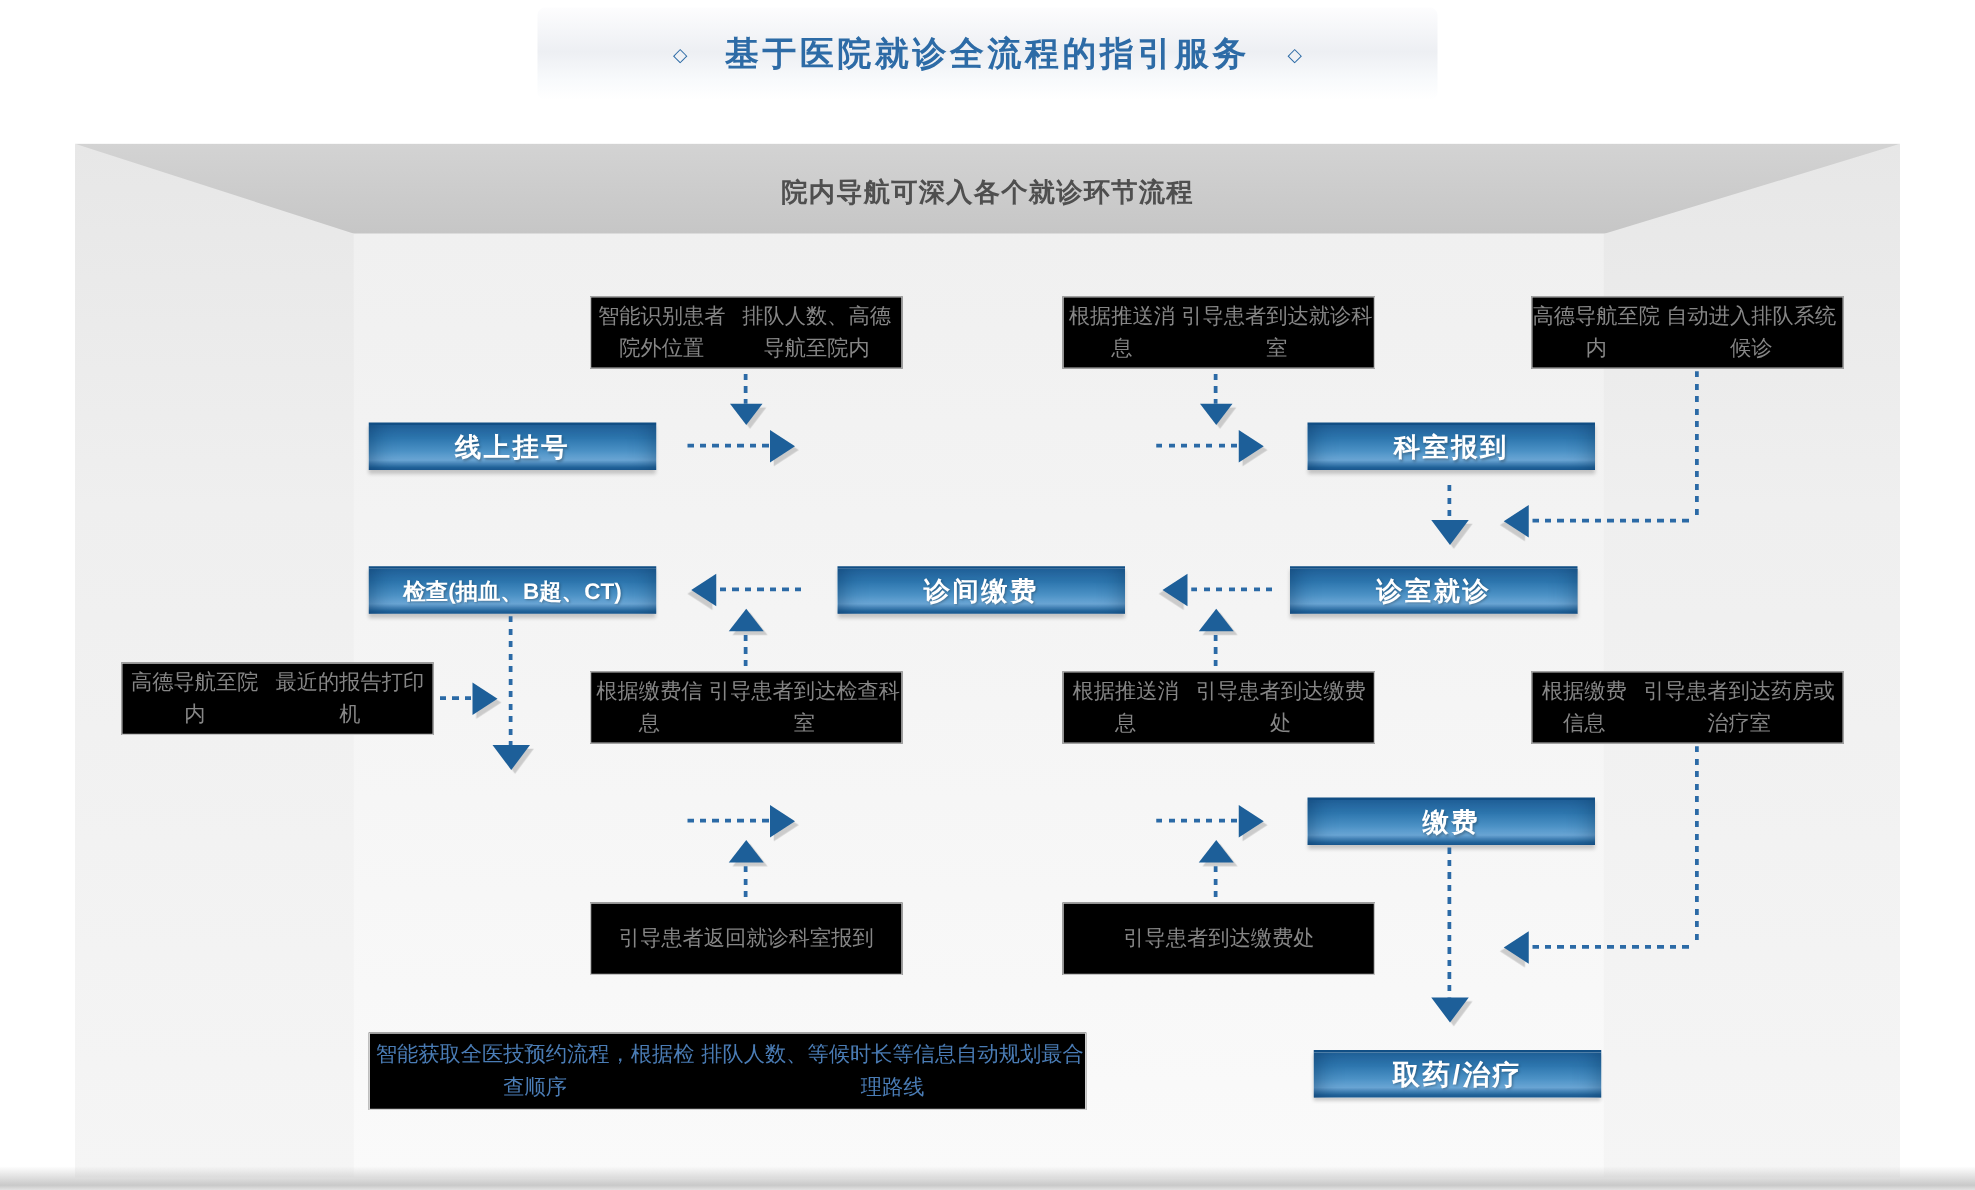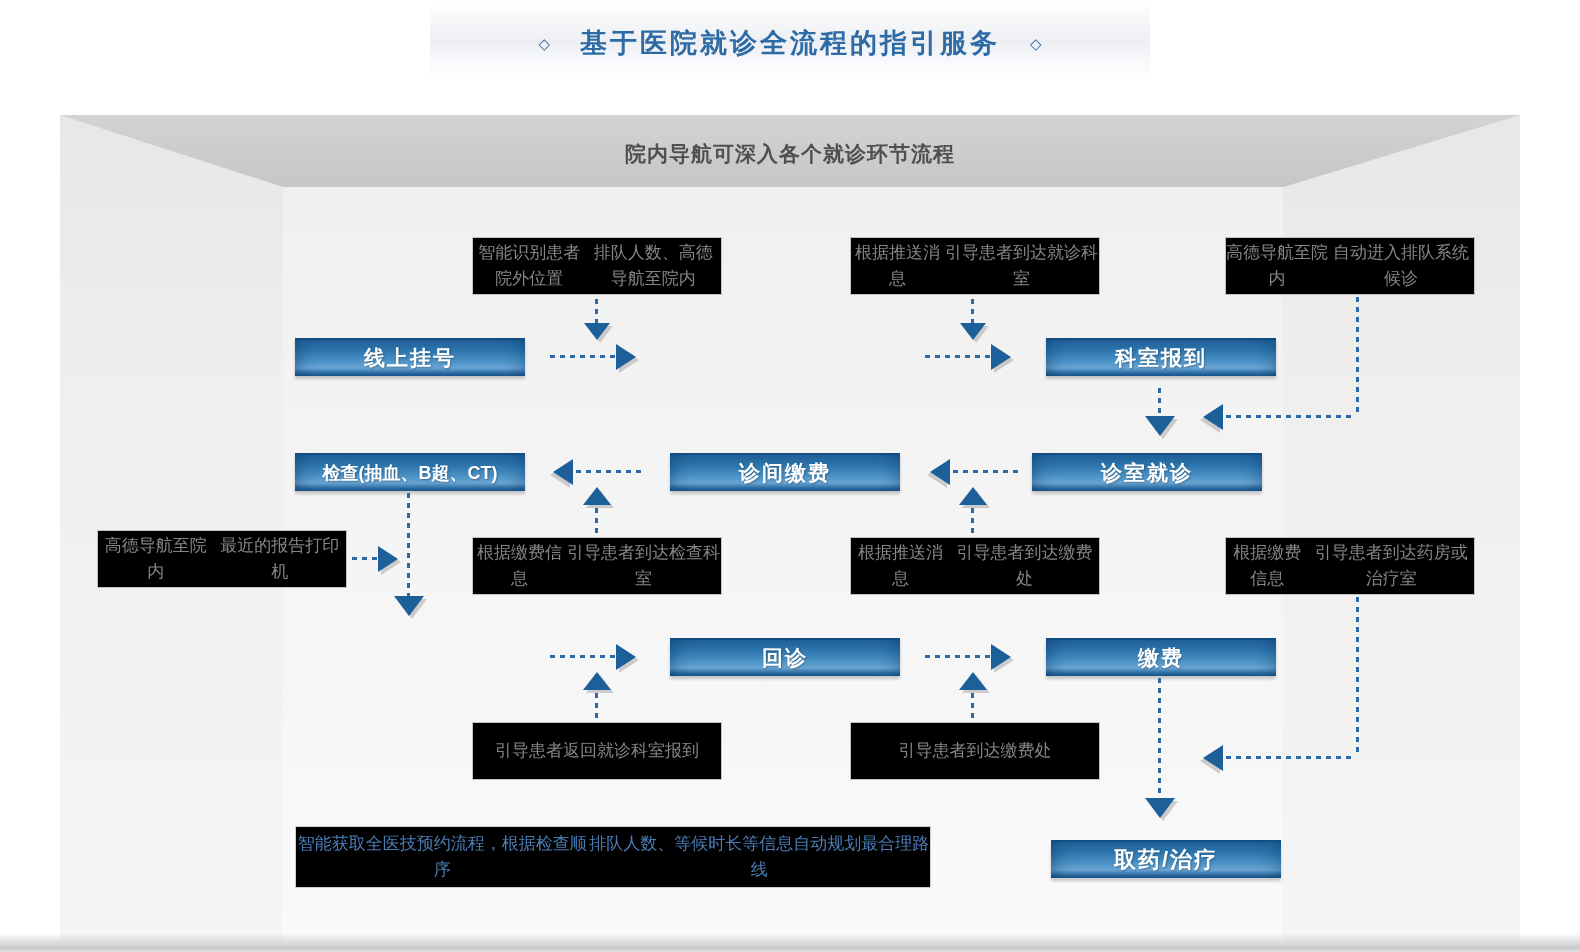--- a/index.html
+++ b/index.html
@@ -45,21 +45,21 @@
   #b7{left:295px;top:638px} #b8{left:670px;top:638px} #b9{left:1046px;top:638px}
   #b10{left:1051px;top:840px;font-size:22px}
 
   
   .note{position:absolute;width:250px;height:58px;box-sizing:border-box;
     background:#000000;border:1px solid #c2c2c2;color:#868686;font-size:17px;line-height:1.55;
     display:flex;flex-direction:row;align-items:center;justify-content:center;text-align:center;}
   #a1{left:472px;top:237px} #a2{left:850px;top:237px} #a3{left:1225px;top:237px}
   #a4{left:97px;top:530px}  #a5{left:472px;top:537px} #a6{left:850px;top:537px} #a7{left:1225px;top:537px}
   #a8{left:472px;top:722px} #a9{left:850px;top:722px}
-  #a10{left:295px;top:826px;width:636px;height:62px;color:#4a7cb5;border-color:#cfcfcf;font-size:17px}
+  #a10{left:295px;top:826px;width:574px;height:62px;color:#4a7cb5;border-color:#cfcfcf;font-size:17px}
 
   
   .dl-h{position:absolute;height:3px;
     background-image:repeating-linear-gradient(90deg,#2b6aa6 0,#2b6aa6 5px,transparent 5px,transparent 10px);}
   .dl-v{position:absolute;width:3px;
     background-image:repeating-linear-gradient(180deg,#2b6aa6 0,#2b6aa6 5px,transparent 5px,transparent 10px);}
   .tri{position:absolute;width:0;height:0;}
   .tri.right{border-top:13px solid transparent;border-bottom:13px solid transparent;border-left:20px solid #1d5f99;
     filter:drop-shadow(3px 3px 0 rgba(175,175,175,.6));}
   .tri.left{border-top:13px solid transparent;border-bottom:13px solid transparent;border-right:20px solid #1d5f99;
@@ -110,21 +110,20 @@
     <div id="band">
       <div class="subtitle">院内导航可深入各个就诊环节流程</div>
     </div>
   </div>
 
   <div class="fbox" id="b1">线上挂号</div>
   <div class="fbox" id="b3">科室报到</div>
   <div class="fbox" id="b4">检查(抽血、B超、CT)</div>
   <div class="fbox" id="b5">诊间缴费</div>
   <div class="fbox" id="b6">诊室就诊</div>
-  <div class="fbox" id="b8">回诊</div>
   <div class="fbox" id="b9">缴费</div>
   <div class="fbox" id="b10">取药/治疗</div>
 
   <div class="note" id="a1">
     <span>智能识别患者院外位置</span>
     <span>排队人数、高德导航至院内</span>
   </div>
   <div class="note" id="a2">
     <span>根据推送消息</span>
     <span>引导患者到达就诊科室</span>

